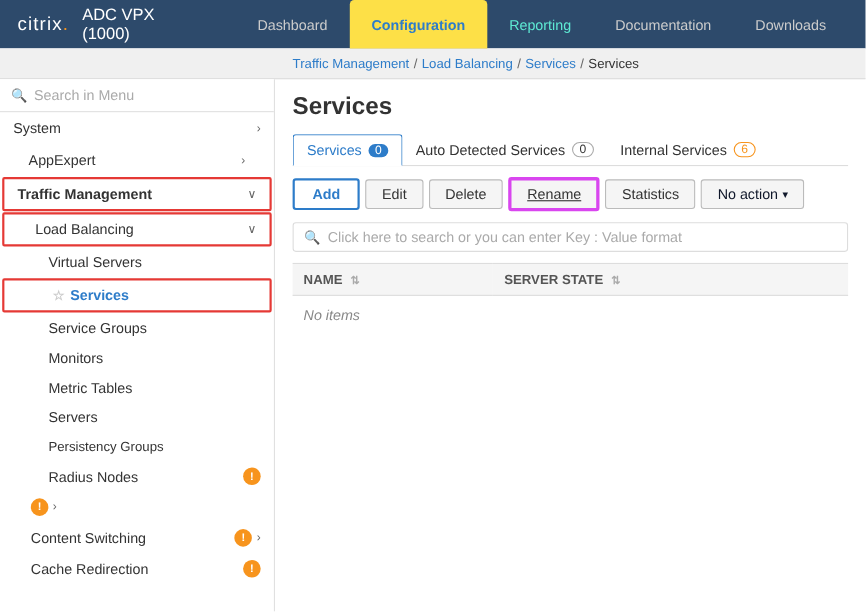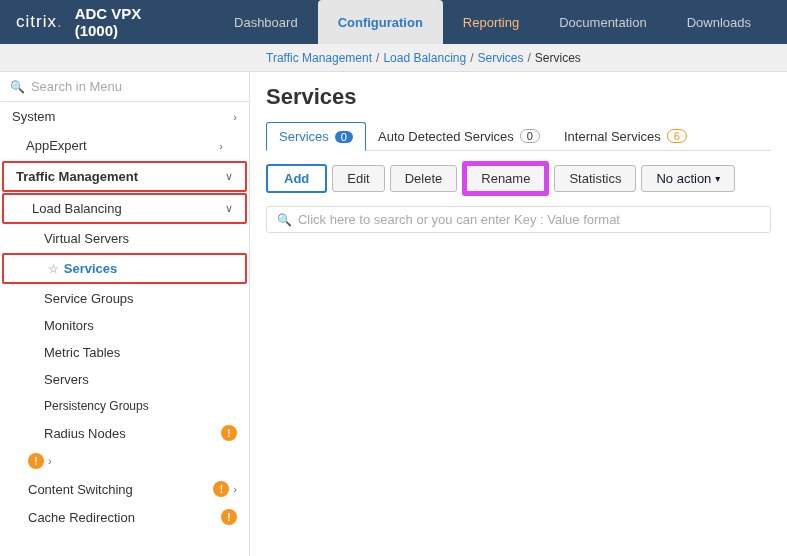--- a/index.html
+++ b/index.html
@@ -6,26 +6,26 @@
     body { font-family: Arial, sans-serif; font-size: 13px; background: #fff; width: 787px; height: 556px; overflow: hidden; }
   </style>
 </head>
 <body>
 
 <div style="background:#2d4a6b; height:44px; display:flex; align-items:center; padding:0 16px; gap:10px;">
   <div style="display:flex; align-items:center; gap:8px;">
     <span style="color:#fff; font-size:17px; font-weight:normal; letter-spacing:1px;">
       citrix<span style="color:#f7941d;">.</span>
     </span>
-    <span style="color:#fff; font-size:15px; font-weight:bold; margin-left:4px;">ADC VPX (1000)</span>
+    <span style="color:#fff; font-size:15px; font-weight:normal; margin-left:4px;">ADC VPX (1000)</span>
   </div>
   <div style="display:flex; align-items:flex-end; height:100%; margin-left:16px;">
     <div style="padding:8px 20px; color:#ccc; cursor:pointer; font-size:13px; display:flex; align-items:center; height:100%;">Dashboard</div>
-    <div style="padding:8px 20px; background:#e5e5e5; color:#2d7cc9; cursor:pointer; font-size:13px; font-weight:bold; border-radius:4px 4px 0 0; display:flex; align-items:center; height:100%;">Configuration</div>
-    <div style="padding:8px 20px; color:#fdba74; cursor:pointer; font-size:13px; display:flex; align-items:center; height:100%;">Reporting</div>
+    <div style="padding:8px 20px; background:#fde047; color:#2d7cc9; cursor:pointer; font-size:13px; font-weight:bold; border-radius:4px 4px 0 0; display:flex; align-items:center; height:100%;">Configuration</div>
+    <div style="padding:8px 20px; color:#5eead4; cursor:pointer; font-size:13px; display:flex; align-items:center; height:100%;">Reporting</div>
     <div style="padding:8px 20px; color:#ccc; cursor:pointer; font-size:13px; display:flex; align-items:center; height:100%;">Documentation</div>
     <div style="padding:8px 20px; color:#ccc; cursor:pointer; font-size:13px; display:flex; align-items:center; height:100%;">Downloads</div>
   </div>
 </div>
 
 <div style="background:#f0f0f0; border-bottom:1px solid #ddd; padding:0 16px 0 266px; height:28px; display:flex; align-items:center; font-size:12px; gap:4px;">
   <a style="color:#2d7cc9; text-decoration:none; cursor:pointer;">Traffic Management</a>
   <span style="color:#666;">/</span>
   <a style="color:#2d7cc9; text-decoration:none; cursor:pointer;">Load Balancing</a>
   <span style="color:#666;">/</span>
@@ -138,28 +138,47 @@
       <div style="padding:6px 12px; cursor:pointer; font-size:13px; color:#333; display:flex; align-items:center; gap:6px;">
         <span>Internal Services</span>
         <span style="border:1px solid #f7941d; color:#f7941d; border-radius:10px; padding:0 6px; font-size:11px;">6</span>
       </div>
     </div>
 
     <div style="display:flex; align-items:center; gap:5px; margin-bottom:10px;">
       <button style="padding:5px 16px; border:2px solid #2d7cc9; background:#fff; border-radius:3px; cursor:pointer; font-size:13px; color:#2d7cc9; font-weight:bold;">Add</button>
       <button style="padding:5px 14px; border:1px solid #bbb; background:#f5f5f5; border-radius:3px; cursor:pointer; font-size:13px; color:#333;">Edit</button>
       <button style="padding:5px 14px; border:1px solid #bbb; background:#f5f5f5; border-radius:3px; cursor:pointer; font-size:13px; color:#333;">Delete</button>
-      <button style="padding:5px 14px; border:5px solid #d946ef; background:#f5f5f5; border-radius:3px; cursor:pointer; font-size:13px; color:#333;">Rename</button>
+      <button style="padding:5px 14px; border:3px solid #d946ef; background:#f5f5f5; border-radius:3px; cursor:pointer; font-size:13px; color:#333;text-decoration:underline;">Rename</button>
       <button style="padding:5px 14px; border:1px solid #bbb; background:#f5f5f5; border-radius:3px; cursor:pointer; font-size:13px; color:#333;">Statistics</button>
       <button style="padding:5px 14px; border:1px solid #bbb; background:#f5f5f5; border-radius:3px; cursor:pointer; font-size:13px; color:#0f172a; display:flex; align-items:center; gap:4px;">
         <span>No action</span>
         <span style="font-size:10px;">▾</span>
       </button>
     </div>
 
     <div style="display:flex; align-items:center; border:1px solid #ddd; border-radius:3px; padding:5px 10px; gap:6px; color:#999; font-size:13px; margin-bottom:10px;">
       <span style="color:#aaa; font-size:12px;">🔍</span>
       <span style="color:#aaa;">Click here to search or you can enter Key : Value format</span>
     </div>
 
+    <table style="width:100%; border-collapse:collapse;">
+      <thead>
+        <tr>
+          <th style="background:#f5f5f5; border-bottom:1px solid #ddd; border-top:1px solid #ddd; padding:7px 10px; text-align:left; font-size:12px; font-weight:bold; color:#555;">
+            <span>NAME</span>
+            <span style="color:#aaa; margin-left:4px; font-size:10px;">⇅</span>
+          </th>
+          <th style="background:#f5f5f5; border-bottom:1px solid #ddd; border-top:1px solid #ddd; padding:7px 10px; text-align:left; font-size:12px; font-weight:bold; color:#555;">
+            <span>SERVER STATE</span>
+            <span style="color:#aaa; margin-left:4px; font-size:10px;">⇅</span>
+          </th>
+        </tr>
+      </thead>
+      <tbody>
+        <tr>
+          <td colspan="2" style="padding:10px; color:#888; font-style:italic; font-size:13px;">No items</td>
+        </tr>
+      </tbody>
+    </table>
 
   </div>
 </div>
 
 </body></html>

